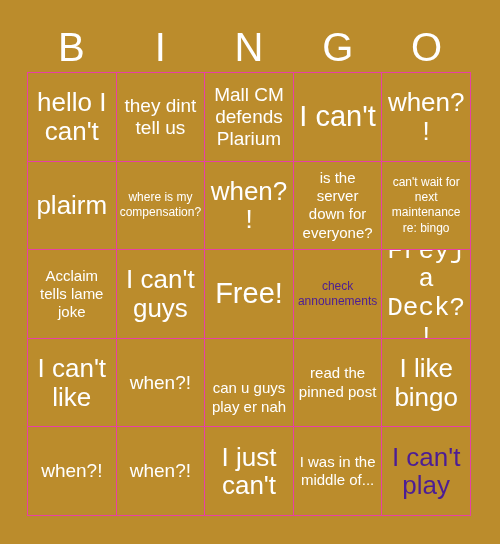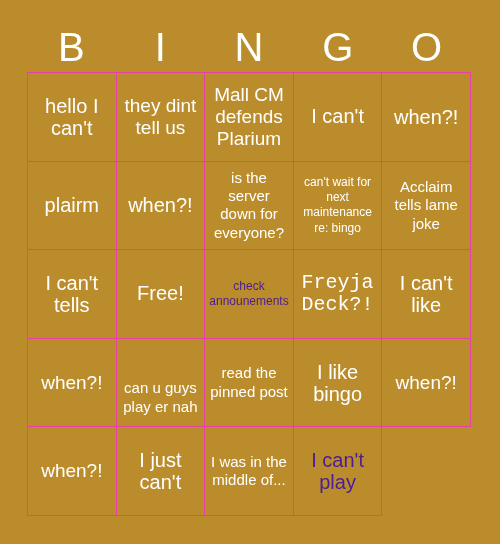--- a/index.html
+++ b/index.html
@@ -77,22 +77,22 @@
   .cell-text {
     color: #ffffff;
     line-height: 1.06;
     font-family: "Liberation Sans", sans-serif;
     word-wrap: break-word;
     width: 100%;
     display: block;
   }
 
   
-  .size-xl .cell-text { font-size: 20px; line-height: 1.08; }
-  .size-lg .cell-text { font-size: 20px; line-height: 1.10; text-align: center; }
+  .size-xl .cell-text { font-size: 29px; line-height: 1.08; }
+  .size-lg .cell-text { font-size: 26px; line-height: 1.10; text-align: center; }
   .size-md .cell-text { font-size: 19px; line-height: 1.14; }
   .size-sm .cell-text { font-size: 15px; line-height: 1.22; }
   .size-xs .cell-text { font-size: 12px; line-height: 1.28; }
 
 </style>
 </head>
 <body style="background: rgb(187, 140, 44);">
 
 <div class="card" style="background: rgb(187, 140, 44);">
 
@@ -117,35 +117,38 @@
     <div class="cell size-xl" style="border-right-color: rgb(232, 64, 164); border-bottom-color: rgb(232, 64, 164);">
         <span class="cell-text" style="color: rgb(255, 255, 255);">I can't</span>
       </div>
     <div class="cell size-lg" style="border-right-color: rgb(232, 64, 164); border-bottom-color: rgb(232, 64, 164);">
         <span class="cell-text" style="color: rgb(255, 255, 255);">when?!</span>
       </div>
 
     <div class="cell size-lg" style="border-right-color: rgb(232, 64, 164); border-bottom-color: rgb(232, 64, 164);">
         <span class="cell-text" style="color: rgb(255, 255, 255);">plairm</span>
       </div>
+    <div class="cell size-xs" style="border-right-color: rgb(232, 64, 164); border-bottom-color: rgb(232, 64, 164);">
+        <span class="cell-text" style="color: rgb(255, 255, 255);">where is my compensation?</span>
+      </div>
     <div class="cell size-lg" style="border-right-color: rgb(232, 64, 164); border-bottom-color: rgb(232, 64, 164);">
         <span class="cell-text" style="color: rgb(255, 255, 255);">when?!</span>
       </div>
     <div class="cell size-sm" style="border-right-color: rgb(232, 64, 164); border-bottom-color: rgb(232, 64, 164);">
         <span class="cell-text" style="color: rgb(255, 255, 255);">is the server down for everyone?</span>
       </div>
     <div class="cell size-xs" style="border-right-color: rgb(232, 64, 164); border-bottom-color: rgb(232, 64, 164);">
         <span class="cell-text" style="color: rgb(255, 255, 255);">can't wait for next maintenance re: bingo</span>
       </div>
 
     <div class="cell size-sm" style="border-right-color: rgb(232, 64, 164); border-bottom-color: rgb(232, 64, 164);">
         <span class="cell-text" style="color: rgb(255, 255, 255);">Acclaim tells lame joke</span>
       </div>
     <div class="cell size-lg" style="border-right-color: rgb(232, 64, 164); border-bottom-color: rgb(232, 64, 164);">
-        <span class="cell-text" style="color: rgb(255, 255, 255);">I can't tells</span>
+        <span class="cell-text" style="color: rgb(255, 255, 255);">I can't guys</span>
       </div>
     <div class="cell size-xl" style="border-right-color: rgb(232, 64, 164); border-bottom-color: rgb(232, 64, 164);">
         <span class="cell-text" style="color: rgb(255, 255, 255);">Free!</span>
       </div>
     <div class="cell size-xs" style="border-right-color: rgb(232, 64, 164); border-bottom-color: rgb(232, 64, 164);">
         <span class="cell-text" style="color: #4c1d95;">check announements</span>
       </div>
     <div class="cell size-lg" style="border-right-color: rgb(232, 64, 164); border-bottom-color: rgb(232, 64, 164);">
         <span class="cell-text" style="color: rgb(255, 255, 255); font-family: Liberation Mono, monospace;">Freyja Deck?!</span>
       </div>

